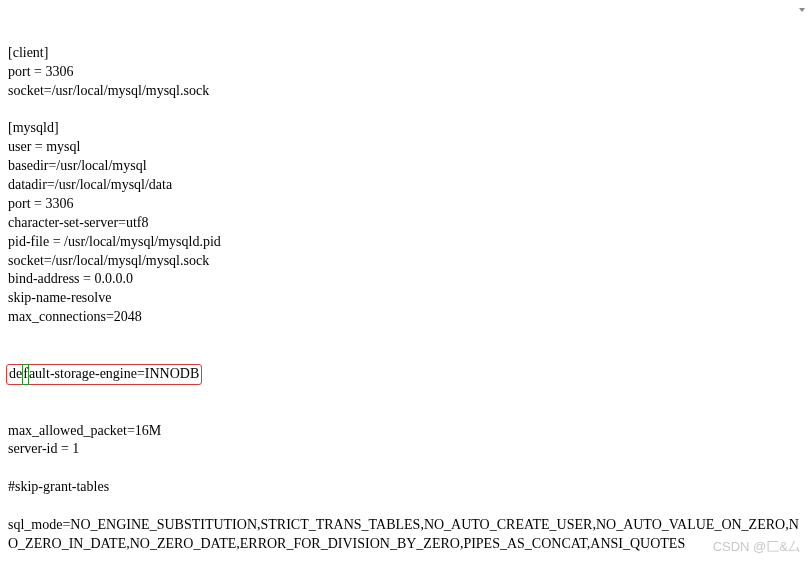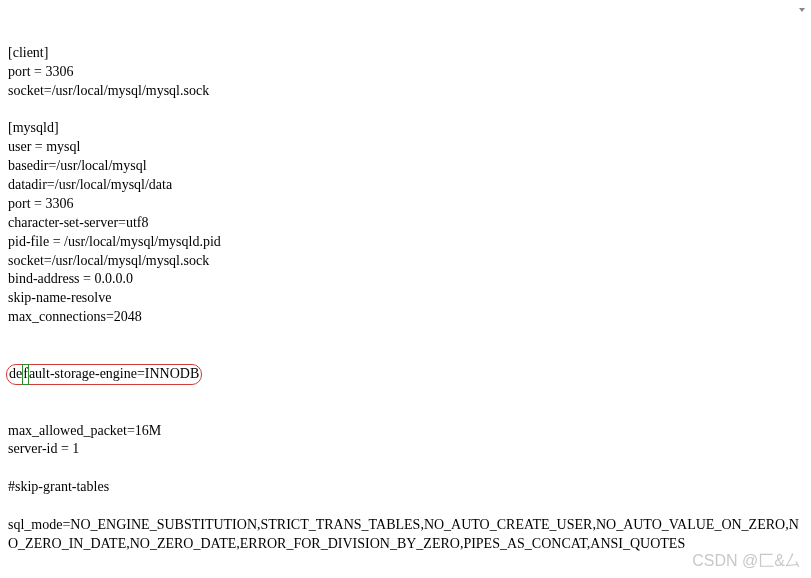--- a/index.html
+++ b/index.html
@@ -24,37 +24,37 @@
       word-break: break-all;
     }
     .line {
       white-space: pre-wrap;
       word-break: break-all;
       font-family: Liberation Serif, serif;
     }
     .highlight-box {
       display: inline-block;
       border: 1px solid #d43b3b;
-      border-radius: 10px;
+      border-radius: 3px;
       padding: 0 2px;
       margin: -1px -2px;
     }
     .cursor-box {
       display: inline-block;
       border: 1px solid #2e8b2e;
       padding: 0 0px;
       margin: -1px 0;
     }
     .watermark {
       position: absolute;
-      bottom: 6px;
+      bottom: 22px;
       right: 10px;
       color: #c8c8c8;
       font-family: Arial, sans-serif;
-      font-size: 16px;
+      font-size: 13px;
     }
     .scroll-indicator {
       position: absolute;
       top: 8px;
       right: 6px;
       width: 4px;
       height: 4px;
       border-top: 4px solid #888;
       border-left: 3px solid transparent;
       border-right: 3px solid transparent;

